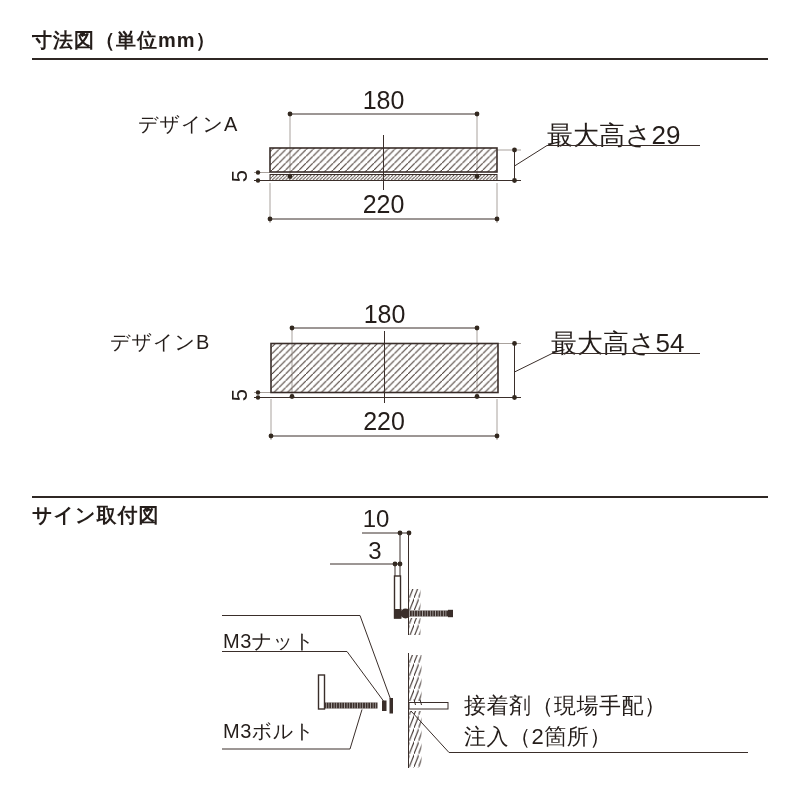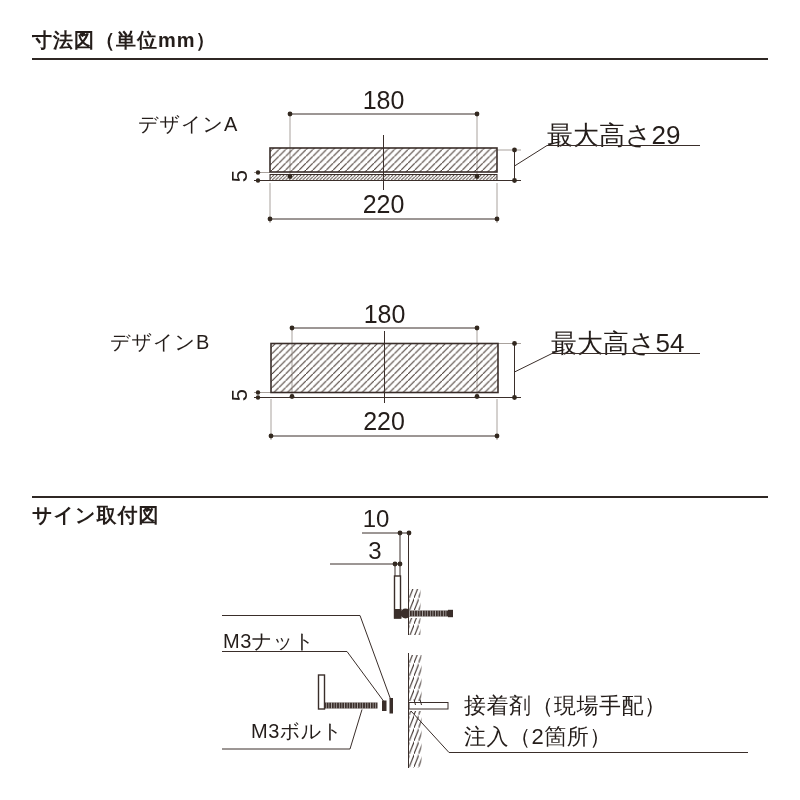--- a/index.html
+++ b/index.html
@@ -44,21 +44,21 @@
   <div class="abs dim-num" style="left:271px;top:407px;width:226px;">220</div>
   <div class="abs dim-num rot" style="left:225px;top:380px;width:30px;height:30px;font-size:22px;">5</div>
   <div class="abs dim-num-sm" style="left:551px;top:326px;">最大高さ54</div>
 
   <div class="rule" style="left:32px;top:496px;width:736px;"></div>
   <div class="abs heading" style="left:32px;top:502px;">サイン取付図</div>
 
   <div class="abs dim-num" style="left:356px;top:505px;width:40px;font-size:24px;">10</div>
   <div class="abs dim-num" style="left:358px;top:537px;width:34px;font-size:24px;">3</div>
   <div class="abs note-sm" style="left:223px;top:628px;">M3ナット</div>
-  <div class="abs note-sm" style="left:223px;top:718px;margin-left:28px;">M3ボルト</div>
+  <div class="abs note-sm" style="left:223px;top:718px;">M3ボルト</div>
   <div class="abs note" style="left:464px;top:691px;">接着剤（現場手配）</div>
   <div class="abs note" style="left:464px;top:722px;">注入（2箇所）</div>
 
   <svg class="abs" style="left:0;top:0;" width="800" height="800" viewBox="0 0 800 800">
     <defs>
       <pattern id="hatch" patternUnits="userSpaceOnUse" width="6.8" height="6.8">
         <path d="M-1,7.8 L7.8,-1" stroke="#4a3d36" stroke-width="1.1"></path>
       </pattern>
       <pattern id="hatchDense" patternUnits="userSpaceOnUse" width="3.4" height="3.4">
         <path d="M-0.5,3.9 L3.9,-0.5" stroke="#4a3d36" stroke-width="0.9"></path>

